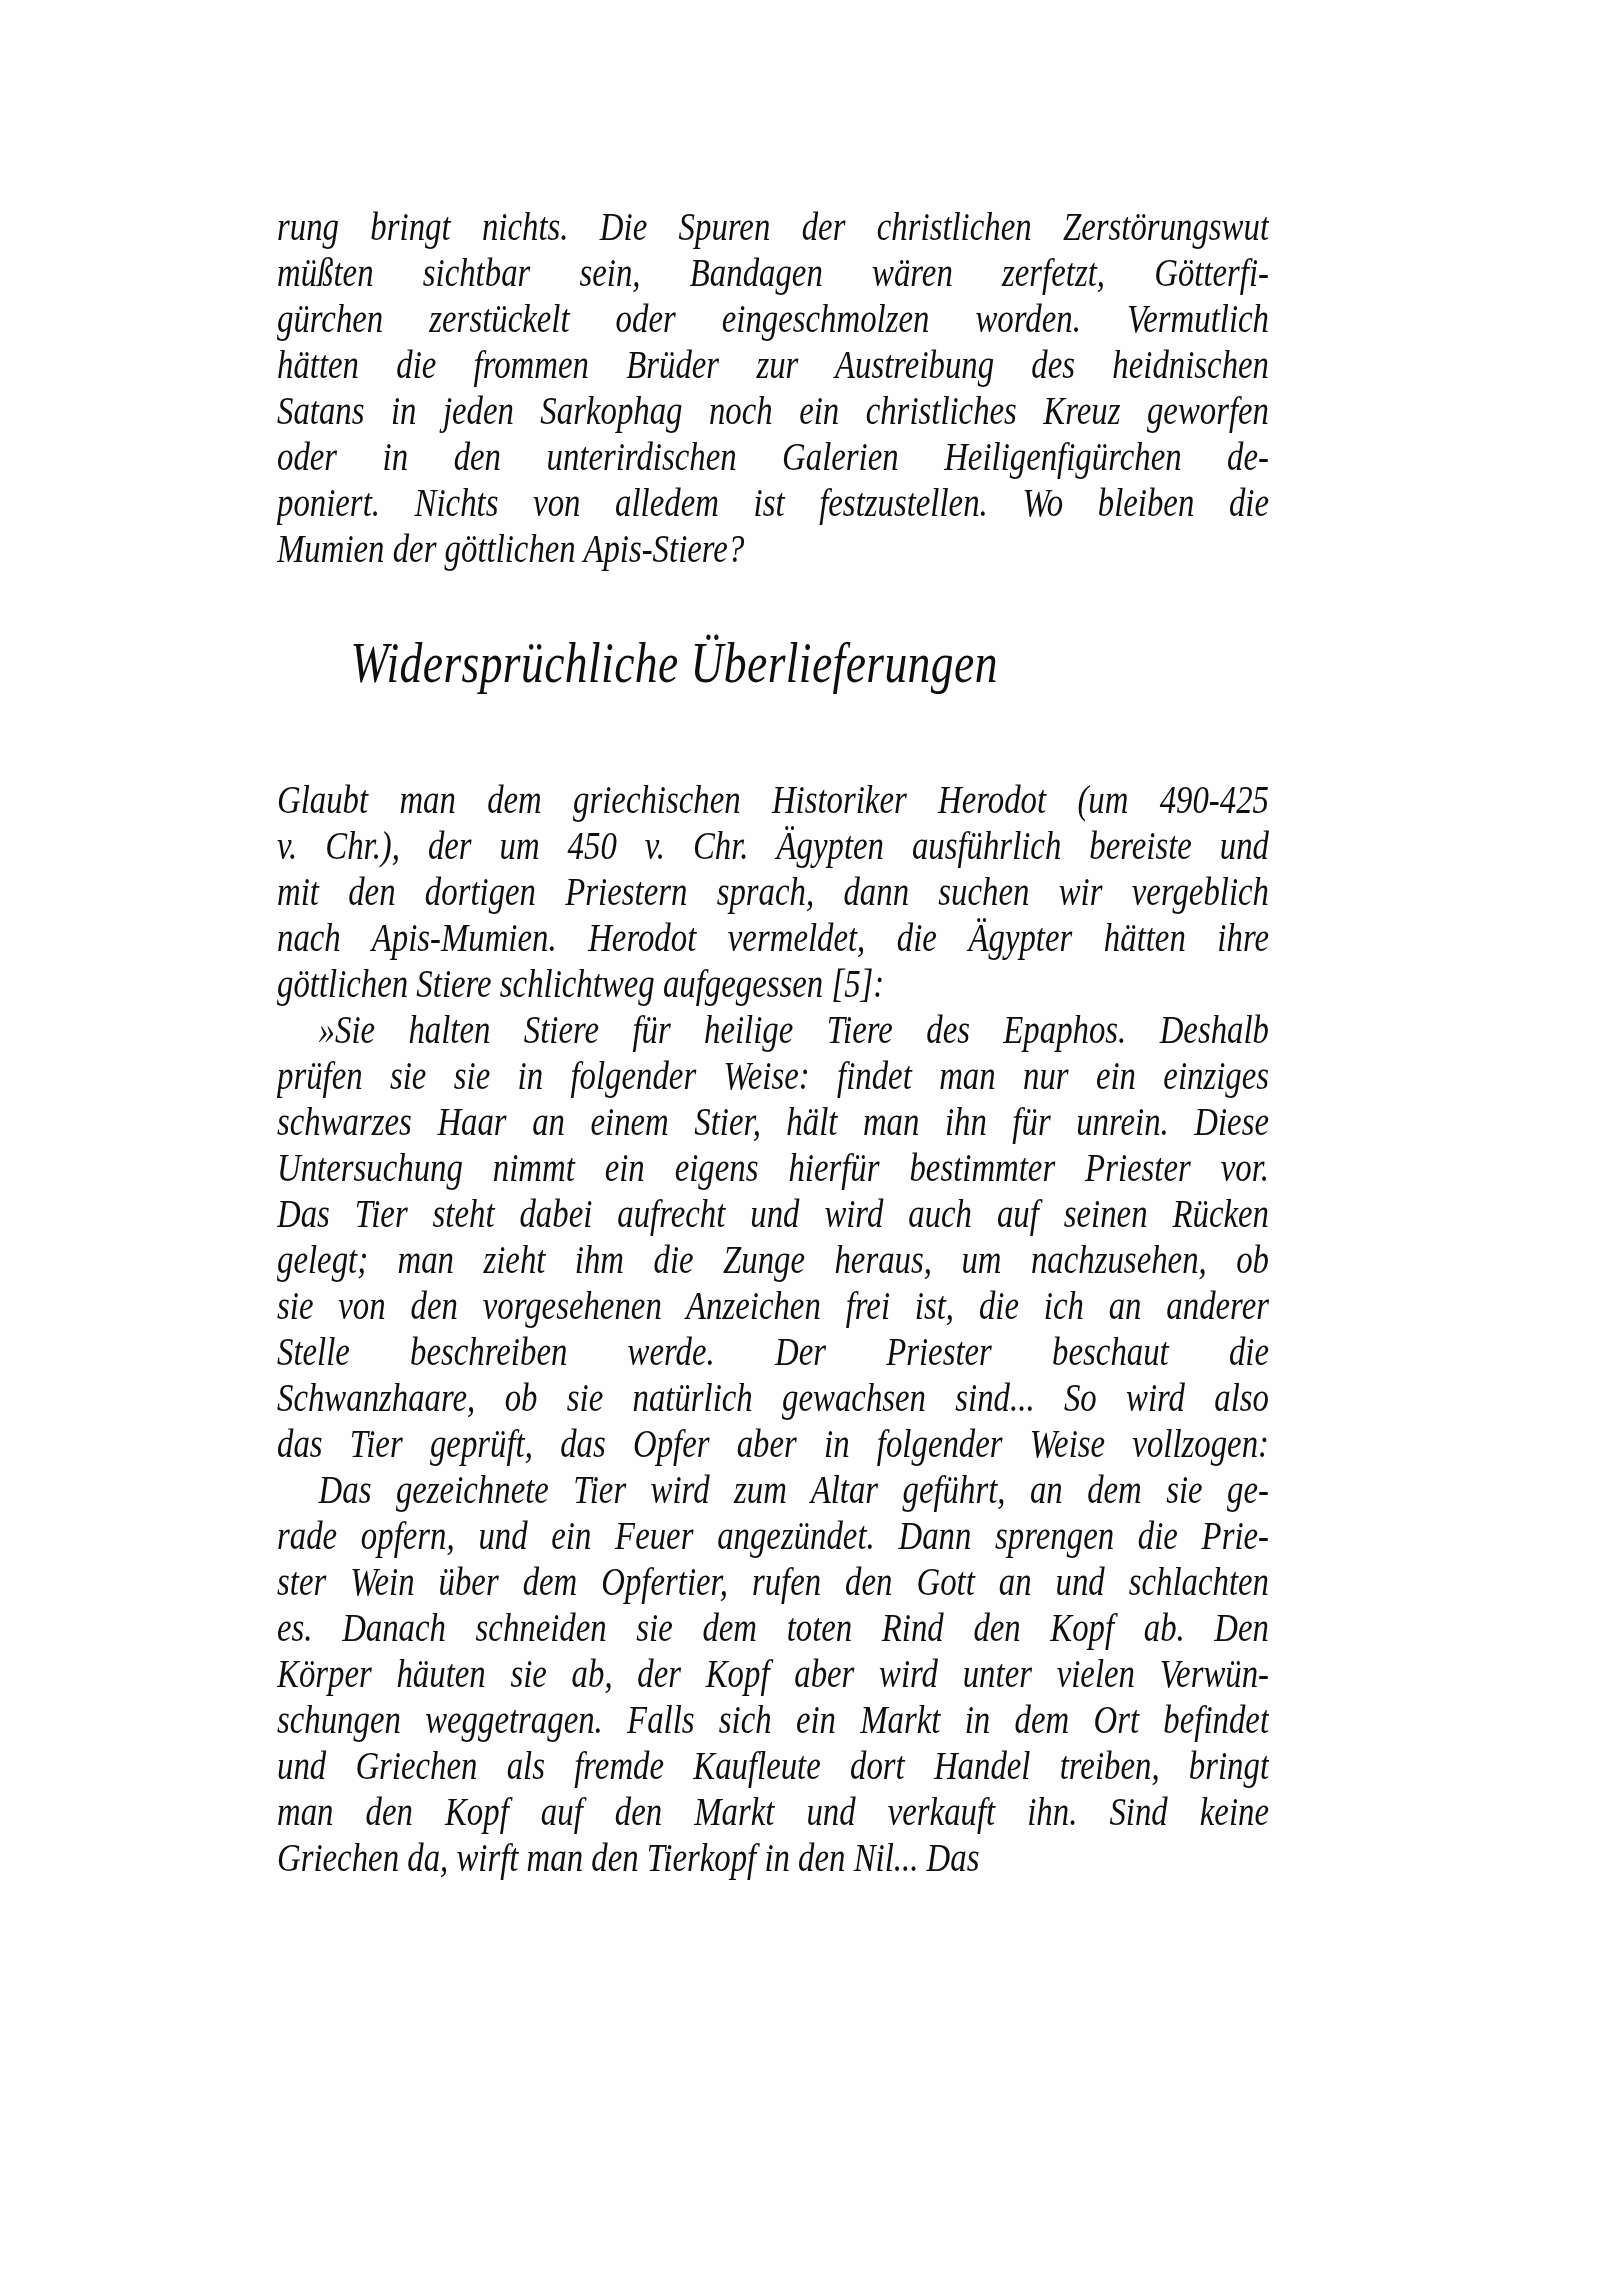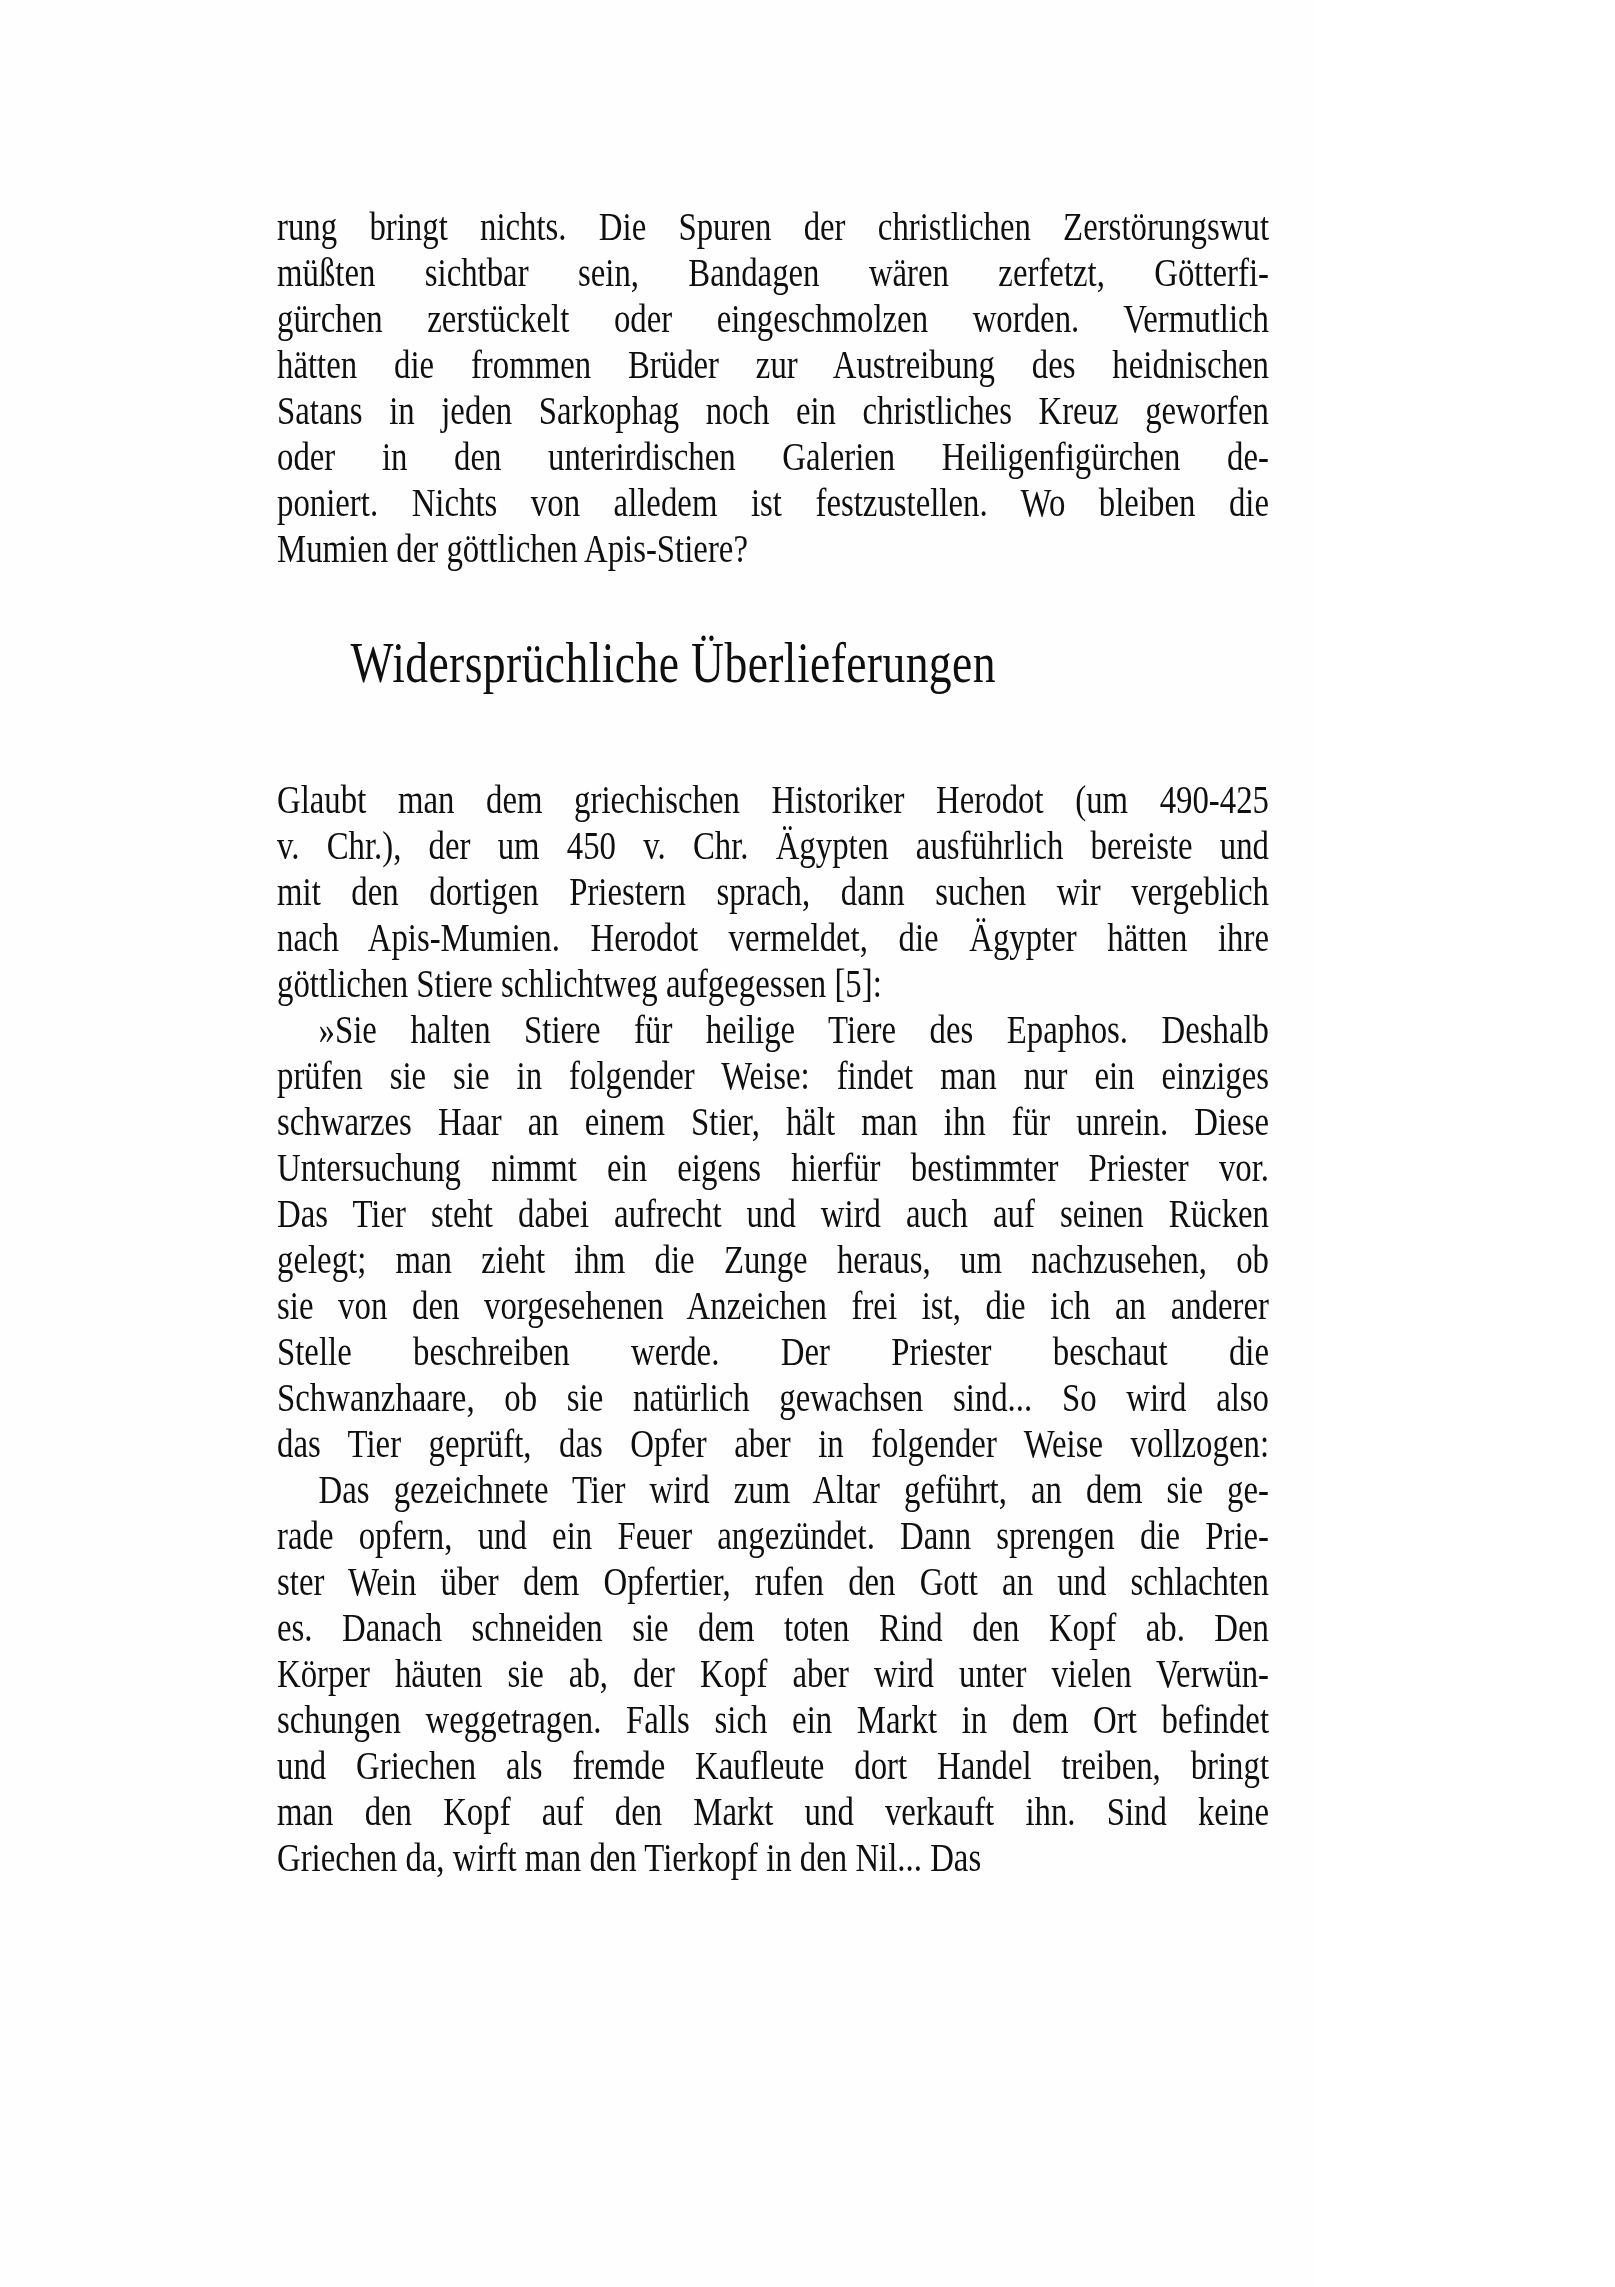--- a/index.html
+++ b/index.html
@@ -8,20 +8,21 @@
     background: #ffffff;
   }
   .page {
     position: relative;
     width: 1316px;
     height: 2288px;
     background: #fffefe;
     color: #0f0f0f;
     font-family: "Liberation Serif", serif;
     overflow: hidden;
+    font-style: italic;
   }
   
   .text-column {
     position: absolute;
     left: 277px;
     top: 203px;
     width: 1240px;            
     transform: scaleX(0.8);
     transform-origin: 0 0;
   }

